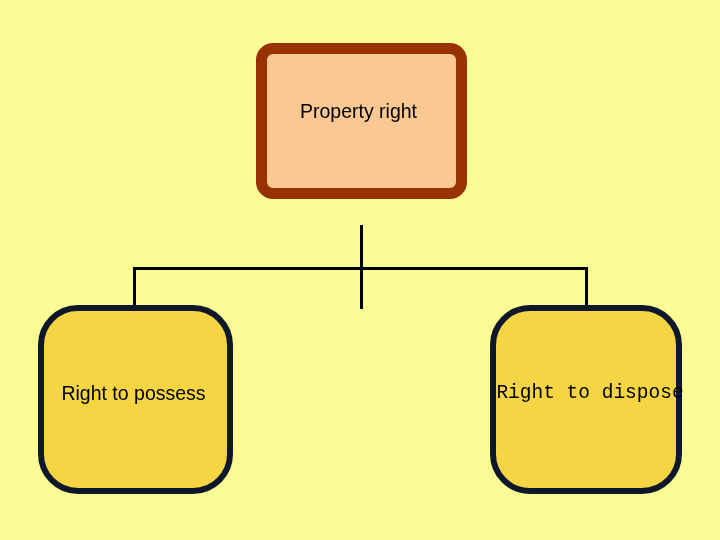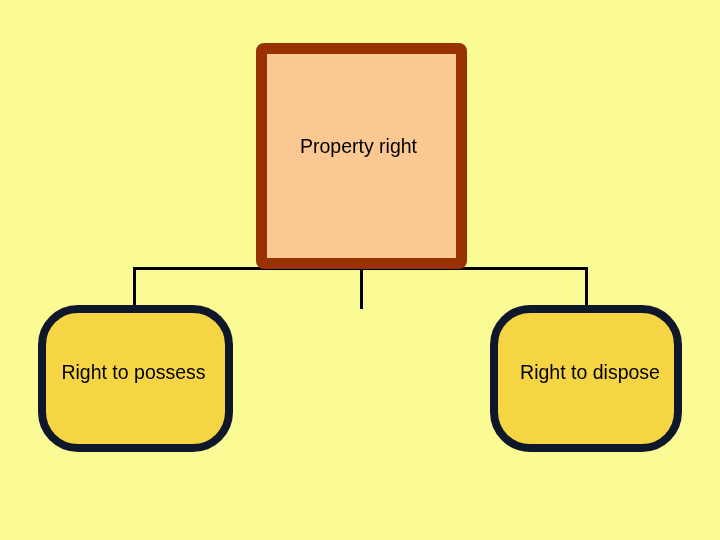--- a/index.html
+++ b/index.html
@@ -42,49 +42,49 @@
   .node-label {
     display: block;
     white-space: nowrap;
   }
 
   
   .node-root {
     left: 256px;
     top: 43px;
     width: 211px;
-    height: 226px;
+    height: 156px;
     background: #fbc893;
     border: 11px solid #983203;
-    border-radius: 8px;
+    border-radius: 17px;
     font-size: 19.5px;
   }
   .node-root .node-label {
     
     position: relative;
     top: -9px;
     left: -3px;
   }
 
   
   .node-child {
     top: 305px;
-    height: 147px;
+    height: 189px;
     background: #f5d543;
-    border: 8px solid #0f172a;
+    border: 6px solid #0f172a;
     border-radius: 40px;
     font-size: 19.5px;
   }
   .node-child .node-label {
     position: relative;
     top: -6px;
   }
   .node-child-1 { left: 38px;  width: 195px; }
   .node-child-2 { left: 265px; width: 196px; }
-  .node-child-3 { left: 490px; width: 192px; }
+  .node-child-3 { left: 490px; width: 192px; font-family: Liberation Mono, monospace; }
   .node-child-1 .node-label { left: -2px; }
   .node-child-2 .node-label { left: 0px; }
   .node-child-3 .node-label { left: 4px; }
 </style>
 </head>
 <body>
 
 <div id="canvas">
 
   <svg class="connectors" viewBox="0 0 720 540" width="720" height="540" aria-hidden="true">

